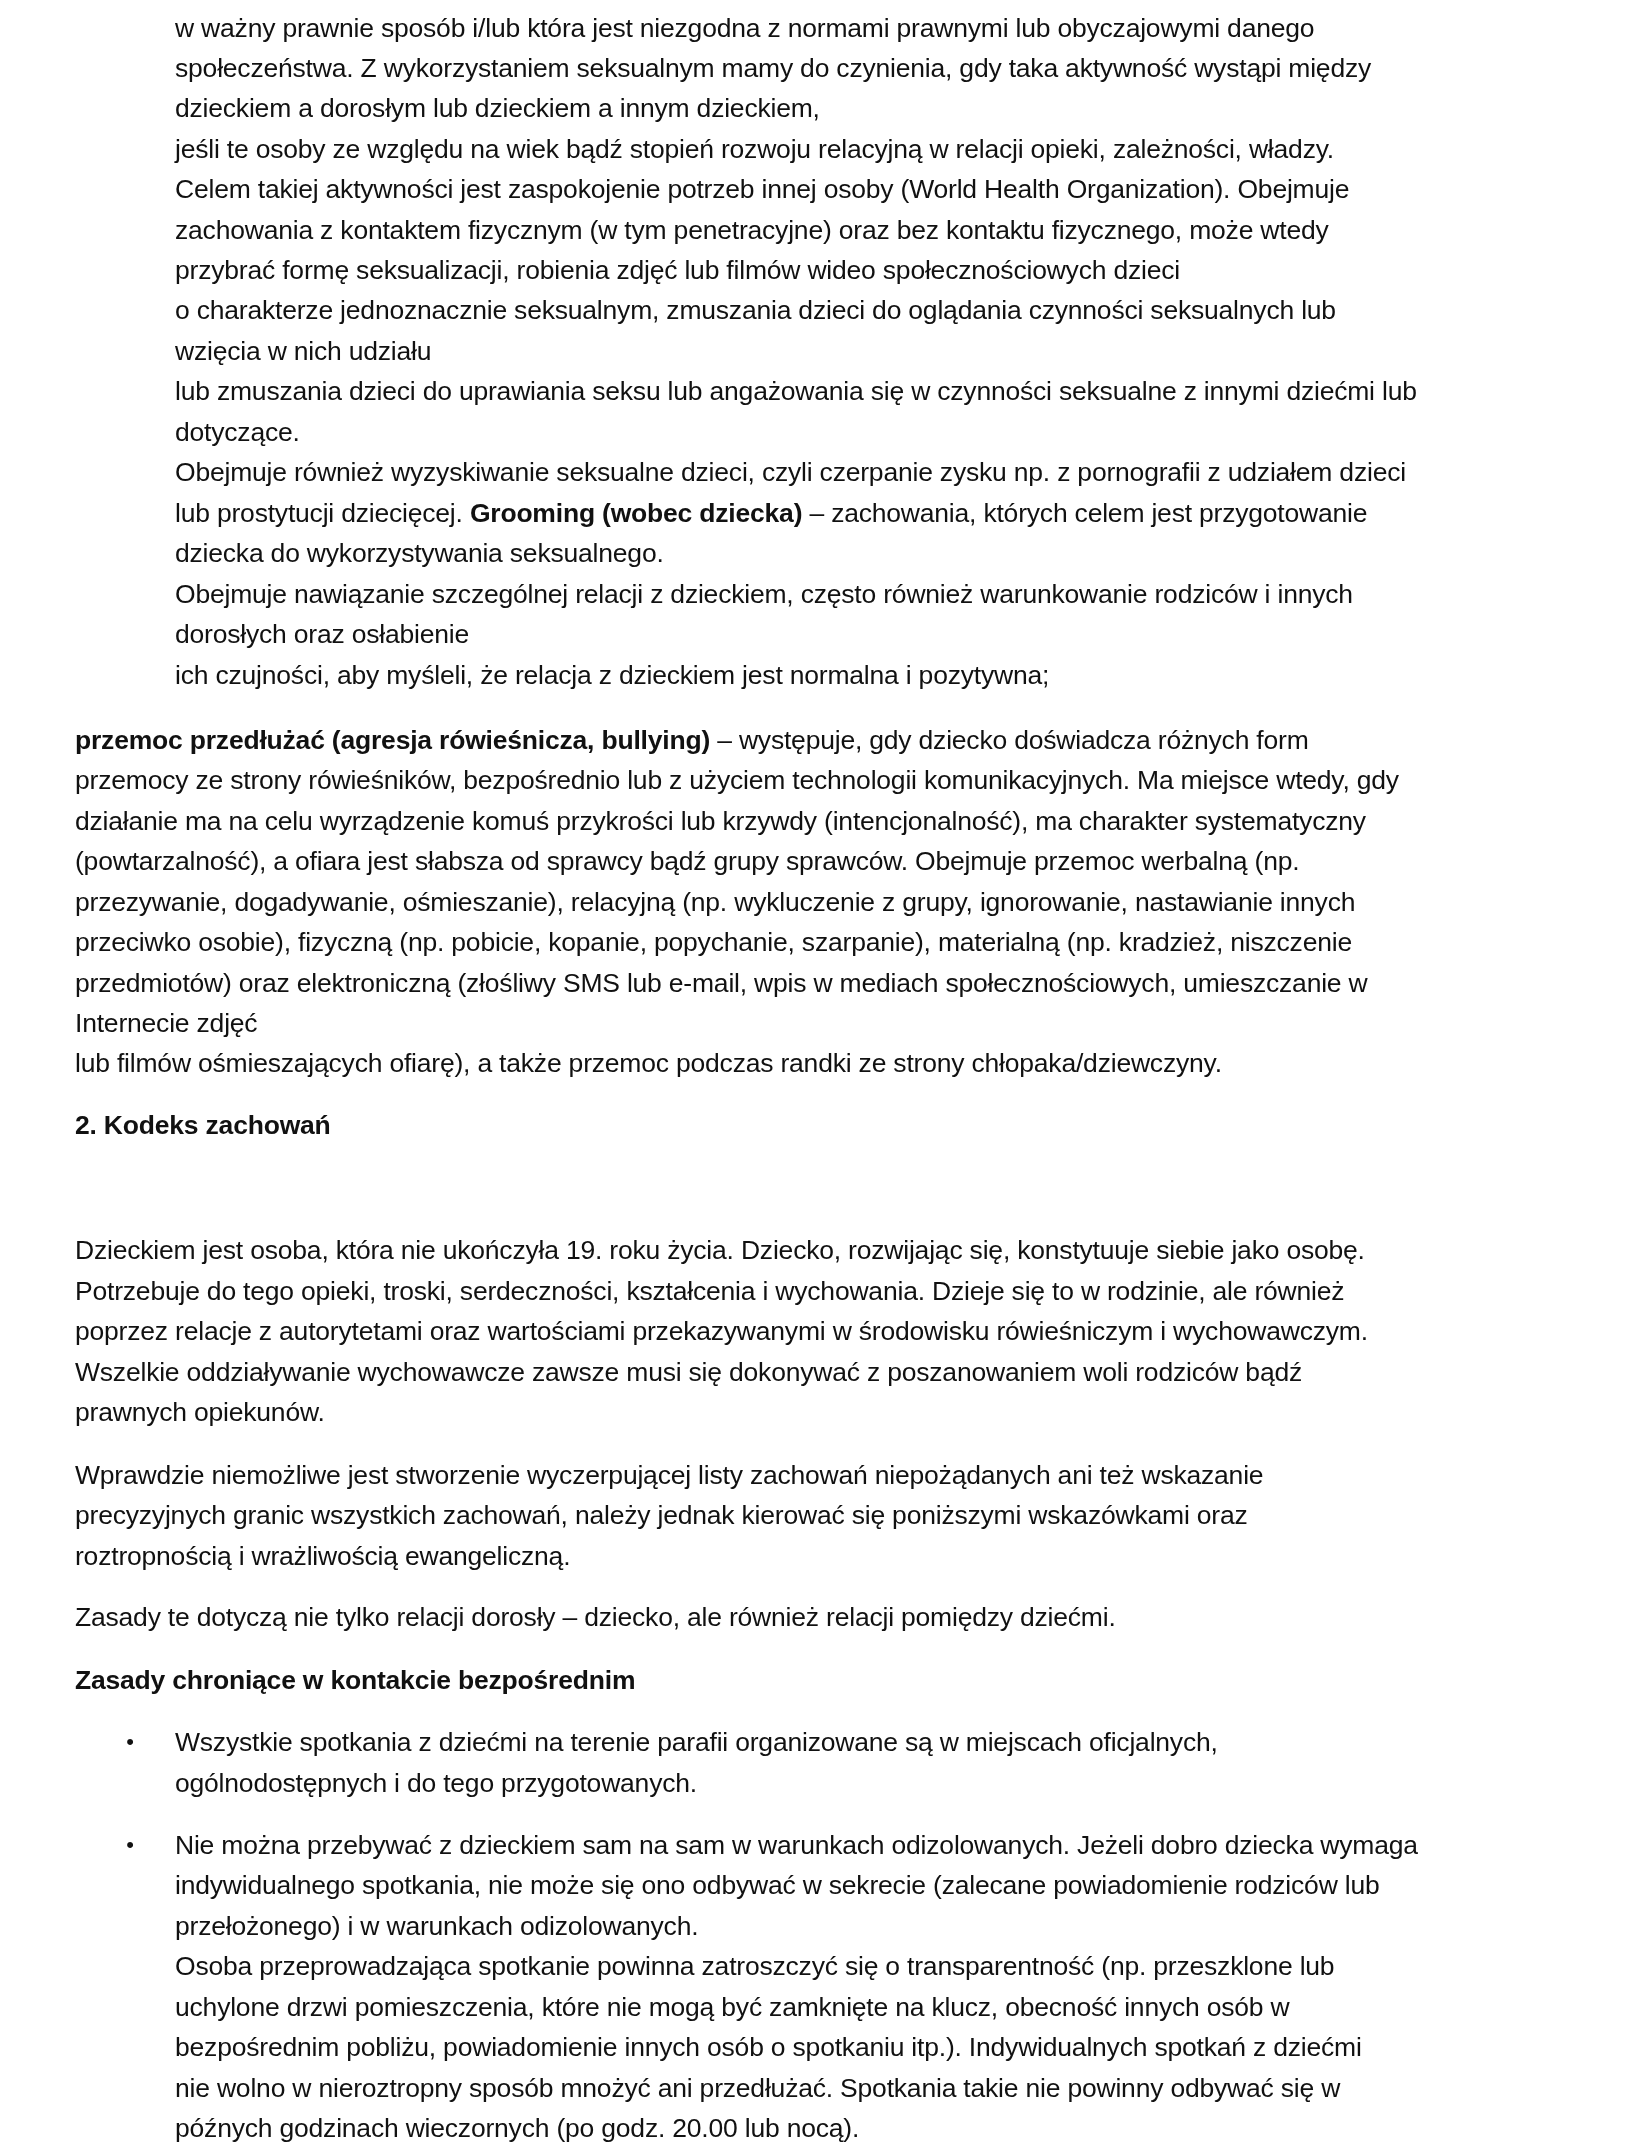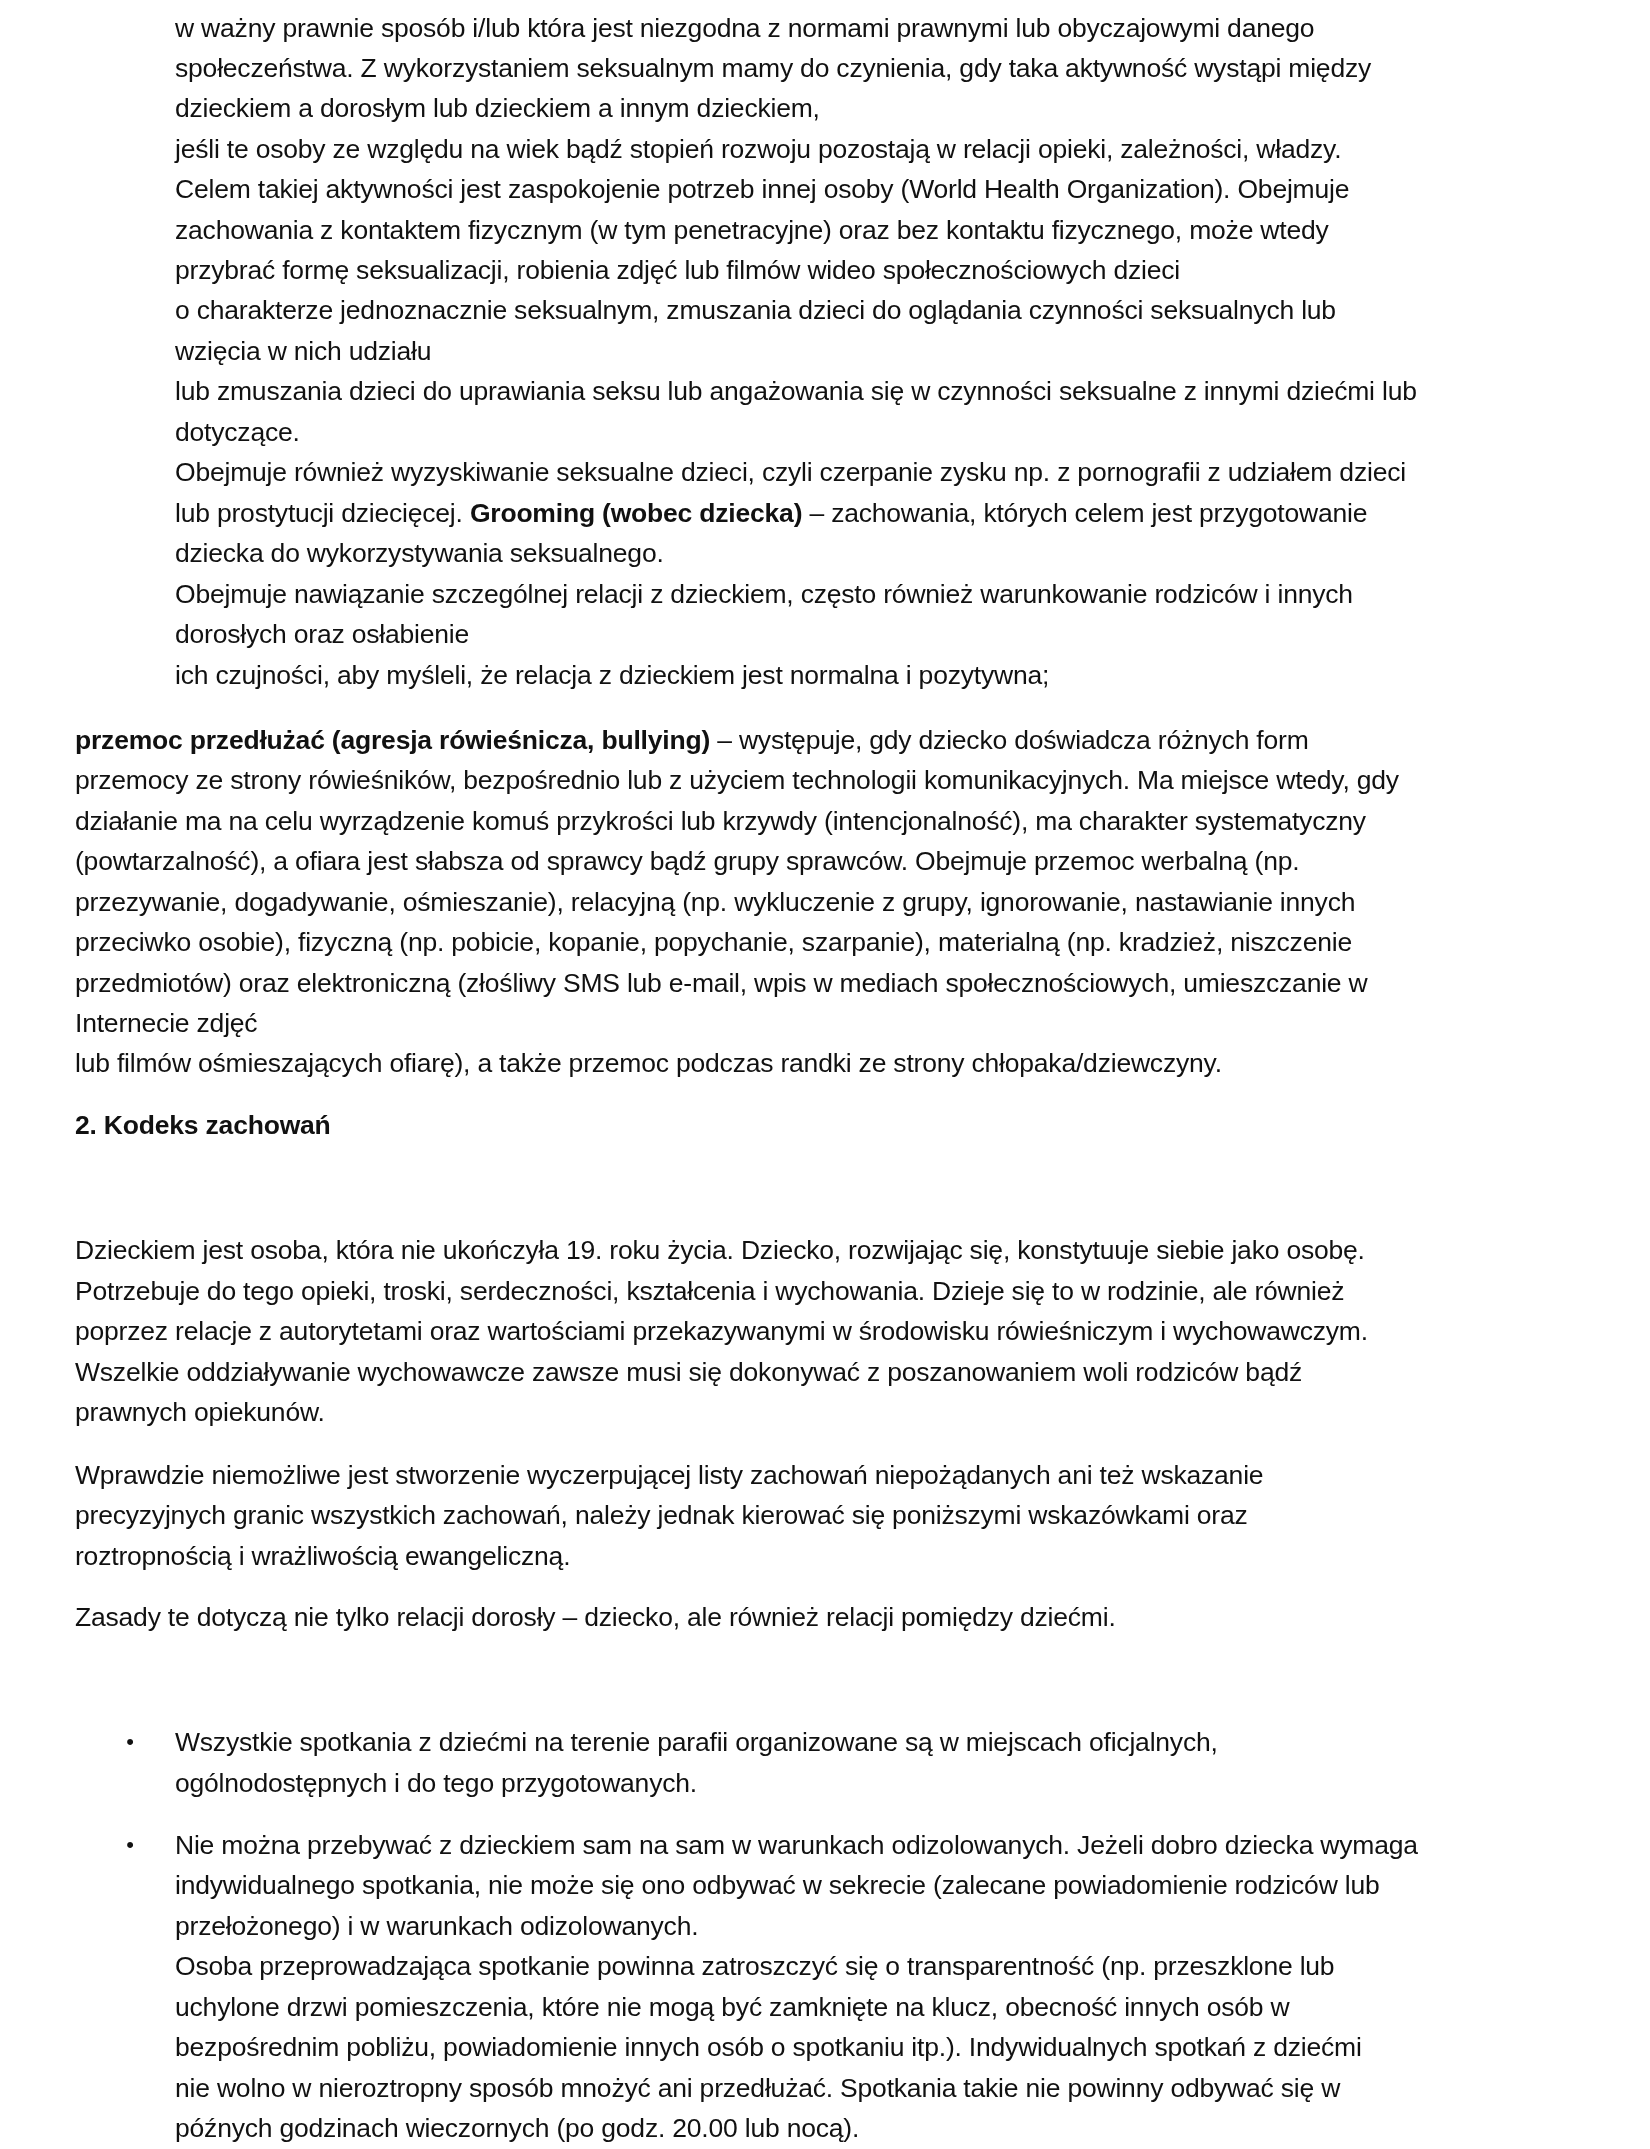--- a/index.html
+++ b/index.html
@@ -20,21 +20,21 @@
 </style>
 </head>
 <body>
 
 <div class="page">
 
   <div>
     <div class="line ind" style="top:8px">w ważny prawnie sposób i/lub która jest niezgodna z normami prawnymi lub obyczajowymi danego</div>
     <div class="line ind" style="top:48px">społeczeństwa. Z wykorzystaniem seksualnym mamy do czynienia, gdy taka aktywność wystąpi między</div>
     <div class="line ind" style="top:88px">dzieckiem a dorosłym lub dzieckiem a innym dzieckiem,</div>
-    <div class="line ind" style="top:129px">jeśli te osoby ze względu na wiek bądź stopień rozwoju pozostają w relacji opieki, zależności, władzy.</div>
+    <div class="line ind" style="top:129px">jeśli te osoby ze względu na wiek bądź stopień rozwoju relacyjną w relacji opieki, zależności, władzy.</div>
     <div class="line ind" style="top:169px">Celem takiej aktywności jest zaspokojenie potrzeb innej osoby (World Health Organization). Obejmuje</div>
     <div class="line ind" style="top:210px">zachowania z kontaktem fizycznym (w tym penetracyjne) oraz bez kontaktu fizycznego, może wtedy</div>
     <div class="line ind" style="top:250px">przybrać formę seksualizacji, robienia zdjęć lub filmów wideo społecznościowych dzieci</div>
     <div class="line ind" style="top:290px">o charakterze jednoznacznie seksualnym, zmuszania dzieci do oglądania czynności seksualnych lub</div>
     <div class="line ind" style="top:331px">wzięcia w nich udziału</div>
     <div class="line ind" style="top:371px">lub zmuszania dzieci do uprawiania seksu lub angażowania się w czynności seksualne z innymi dziećmi lub</div>
     <div class="line ind" style="top:412px">dotyczące.</div>
     <div class="line ind" style="top:452px">Obejmuje również wyzyskiwanie seksualne dzieci, czyli czerpanie zysku np. z pornografii z udziałem dzieci</div>
     <div class="line ind" style="top:493px">
       <span>lub prostytucji dziecięcej. </span><span class="b">Grooming (wobec dziecka)</span><span> – zachowania, których celem jest przygotowanie</span>
@@ -71,20 +71,21 @@
   </div>
 
   <div>
     <div class="line flush" style="top:1455px">Wprawdzie niemożliwe jest stworzenie wyczerpującej listy zachowań niepożądanych ani też wskazanie</div>
     <div class="line flush" style="top:1495px">precyzyjnych granic wszystkich zachowań, należy jednak kierować się poniższymi wskazówkami oraz</div>
     <div class="line flush" style="top:1536px">roztropnością i wrażliwością ewangeliczną.</div>
   </div>
 
   <div class="line flush" style="top:1597px">Zasady te dotyczą nie tylko relacji dorosły – dziecko, ale również relacji pomiędzy dziećmi.</div>
 
+  <div class="line flush b" style="top:1660px">Zasady chroniące w kontakcie bezpośrednim</div>
 
   <div>
     <div>
       <div class="bullet" style="top:1722px">•</div>
       <div class="line ind" style="top:1722px">Wszystkie spotkania z dziećmi na terenie parafii organizowane są w miejscach oficjalnych,</div>
       <div class="line ind" style="top:1763px">ogólnodostępnych i do tego przygotowanych.</div>
     </div>
     <div>
       <div class="bullet" style="top:1825px">•</div>
       <div class="line ind" style="top:1825px">Nie można przebywać z dzieckiem sam na sam w warunkach odizolowanych. Jeżeli dobro dziecka wymaga</div>

